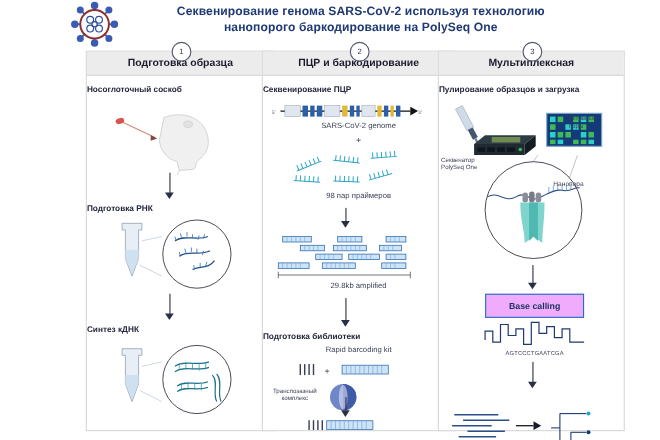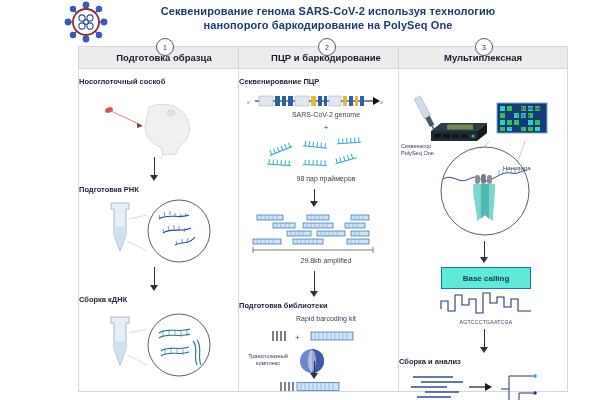--- a/index.html
+++ b/index.html
@@ -161,21 +161,21 @@
           <line x1="95" y1="35" x2="96" y2="31"></line>
           <line x1="88" y1="48" x2="87" y2="44"></line>
             <line x1="93" y1="46" x2="93" y2="42"></line>
           <line x1="98" y1="45" x2="99" y2="41"></line>
         </g>
       </svg>
 
       <div class="arrow-v" style="left:75px;top:198px;height:20px;"></div>
       <div class="arrow-head" style="left:71px;top:216px;"></div>
 
-      <div class="step-label" style="top:226px;">Сборка кДНК</div>
+      <div class="step-label" style="top:226px;">Синтез кДНК</div>
 
       <svg style="position:absolute;left:10px;top:238px;" width="132" height="76">
         <path d="M22 10 L40 10 L40 16 L37 16 L37 42 L31 58 L25 42 L25 16 L22 16 Z" fill="#e8eef5" stroke="#9aa8bb" stroke-width="0.8"></path>
         <path d="M25 34 L37 34 L37 42 L31 56 L25 42 Z" fill="#cfe0f0"></path>
         <line x1="38" y1="48" x2="58" y2="58" stroke="#b6c2d2" stroke-width="0.6"></line>
         <line x1="40" y1="26" x2="58" y2="22" stroke="#b6c2d2" stroke-width="0.6"></line>
         <circle cx="90" cy="38" r="31" fill="#ffffff" stroke="#4a4a55" stroke-width="0.9"></circle>
         <g stroke="#1f6f8c" stroke-width="1.1" fill="none">
           <path d="M70 26 C78 20, 90 26, 101 22"></path>
           <path d="M70 31 C78 25, 90 31, 101 27"></path>
@@ -433,20 +433,21 @@
 
     </div>
   </div>
 
   <div class="panel" id="panel3">
     <div class="badge">3</div>
     <div class="panel-head">Мультиплексная</div>
 
     <div class="pbody">
 
+      <div class="step-label" style="top:8px;">Пулирование образцов и загрузка</div>
 
       <svg style="position:absolute;left:4px;top:22px;" width="162" height="58">
         <g transform="rotate(-28 22 16)">
           <rect x="16" y="4" width="7" height="22" fill="#cfdce8" stroke="#9aa8bb" stroke-width="0.5"></rect>
           <rect x="17" y="26" width="5" height="10" fill="#44566b"></rect>
           <rect x="18.4" y="36" width="2" height="8" fill="#6b7c8d"></rect>
         </g>
         <g>
           <polygon points="28,40 74,40 84,32 38,32" fill="#2d3b45"></polygon>
           <polygon points="28,40 28,50 74,50 74,40" fill="#1f2a33"></polygon>
@@ -519,34 +520,33 @@
           <path d="M58 45 C58 62, 62 70, 62 82 L70 76 L78 82 C78 70, 80 62, 80 45 Z" fill="#7fd4cd"></path>
           <path d="M66 45 L66 80 L70 76 L74 80 L74 45 Z" fill="#4fb8b0"></path>
         </g>
       </svg>
 
       <div class="tiny" style="left:104px;top:96px;width:60px;text-align:left;font-size:6px;">Нанопора</div>
 
       <div class="arrow-v" style="left:85px;top:172px;height:18px;"></div>
       <div class="arrow-head" style="left:81px;top:188px;"></div>
 
-      <div style="position:absolute;left:42px;top:198px;width:88px;height:20px;border:1px solid #1f6fc4;background:#5eead4;display:flex;align-items:center;justify-content:center;">
+      <div style="position:absolute;left:42px;top:198px;width:88px;height:20px;border:1px solid #1f6fc4;background:#f0abfc;display:flex;align-items:center;justify-content:center;">
         <span style="font-size:8px;color:#16345e;font-weight:bold;">Base calling</span>
       </div>
 
       <svg style="position:absolute;left:40px;top:220px;" width="96" height="30">
         <polyline points="2,20 2,12 9,12 9,22 16,22 16,6 23,6 23,16 30,16 30,10 37,10 37,24 44,24 44,4 51,4 51,14 58,14 58,8 65,8 65,18 72,18 72,10 79,10 79,22 92,22" fill="none" stroke="#1f3a73" stroke-width="1.1"></polyline>
       </svg>
 
       <div class="tiny" style="left:22px;top:250px;width:130px;font-size:5.2px;letter-spacing:0.2px;">AGTCCCTGAATCGA</div>
 
       <div class="arrow-v" style="left:85px;top:260px;height:20px;"></div>
       <div class="arrow-head" style="left:81px;top:278px;"></div>
 
-      <div class="step-label" style="top:288px;">Сборка и анализ</div>
 
       <svg style="position:absolute;left:8px;top:302px;" width="154" height="42">
         <g stroke="#2b4f8c" stroke-width="1.5">
           <line x1="6" y1="6" x2="46" y2="6"></line>
           <line x1="14" y1="11" x2="56" y2="11"></line>
           <line x1="4" y1="16" x2="40" y2="16"></line>
           <line x1="18" y1="21" x2="52" y2="21"></line>
           <line x1="10" y1="26" x2="44" y2="26"></line>
         </g>
         <line x1="62" y1="16" x2="78" y2="16" stroke="#1a1a2e" stroke-width="1.2"></line>

